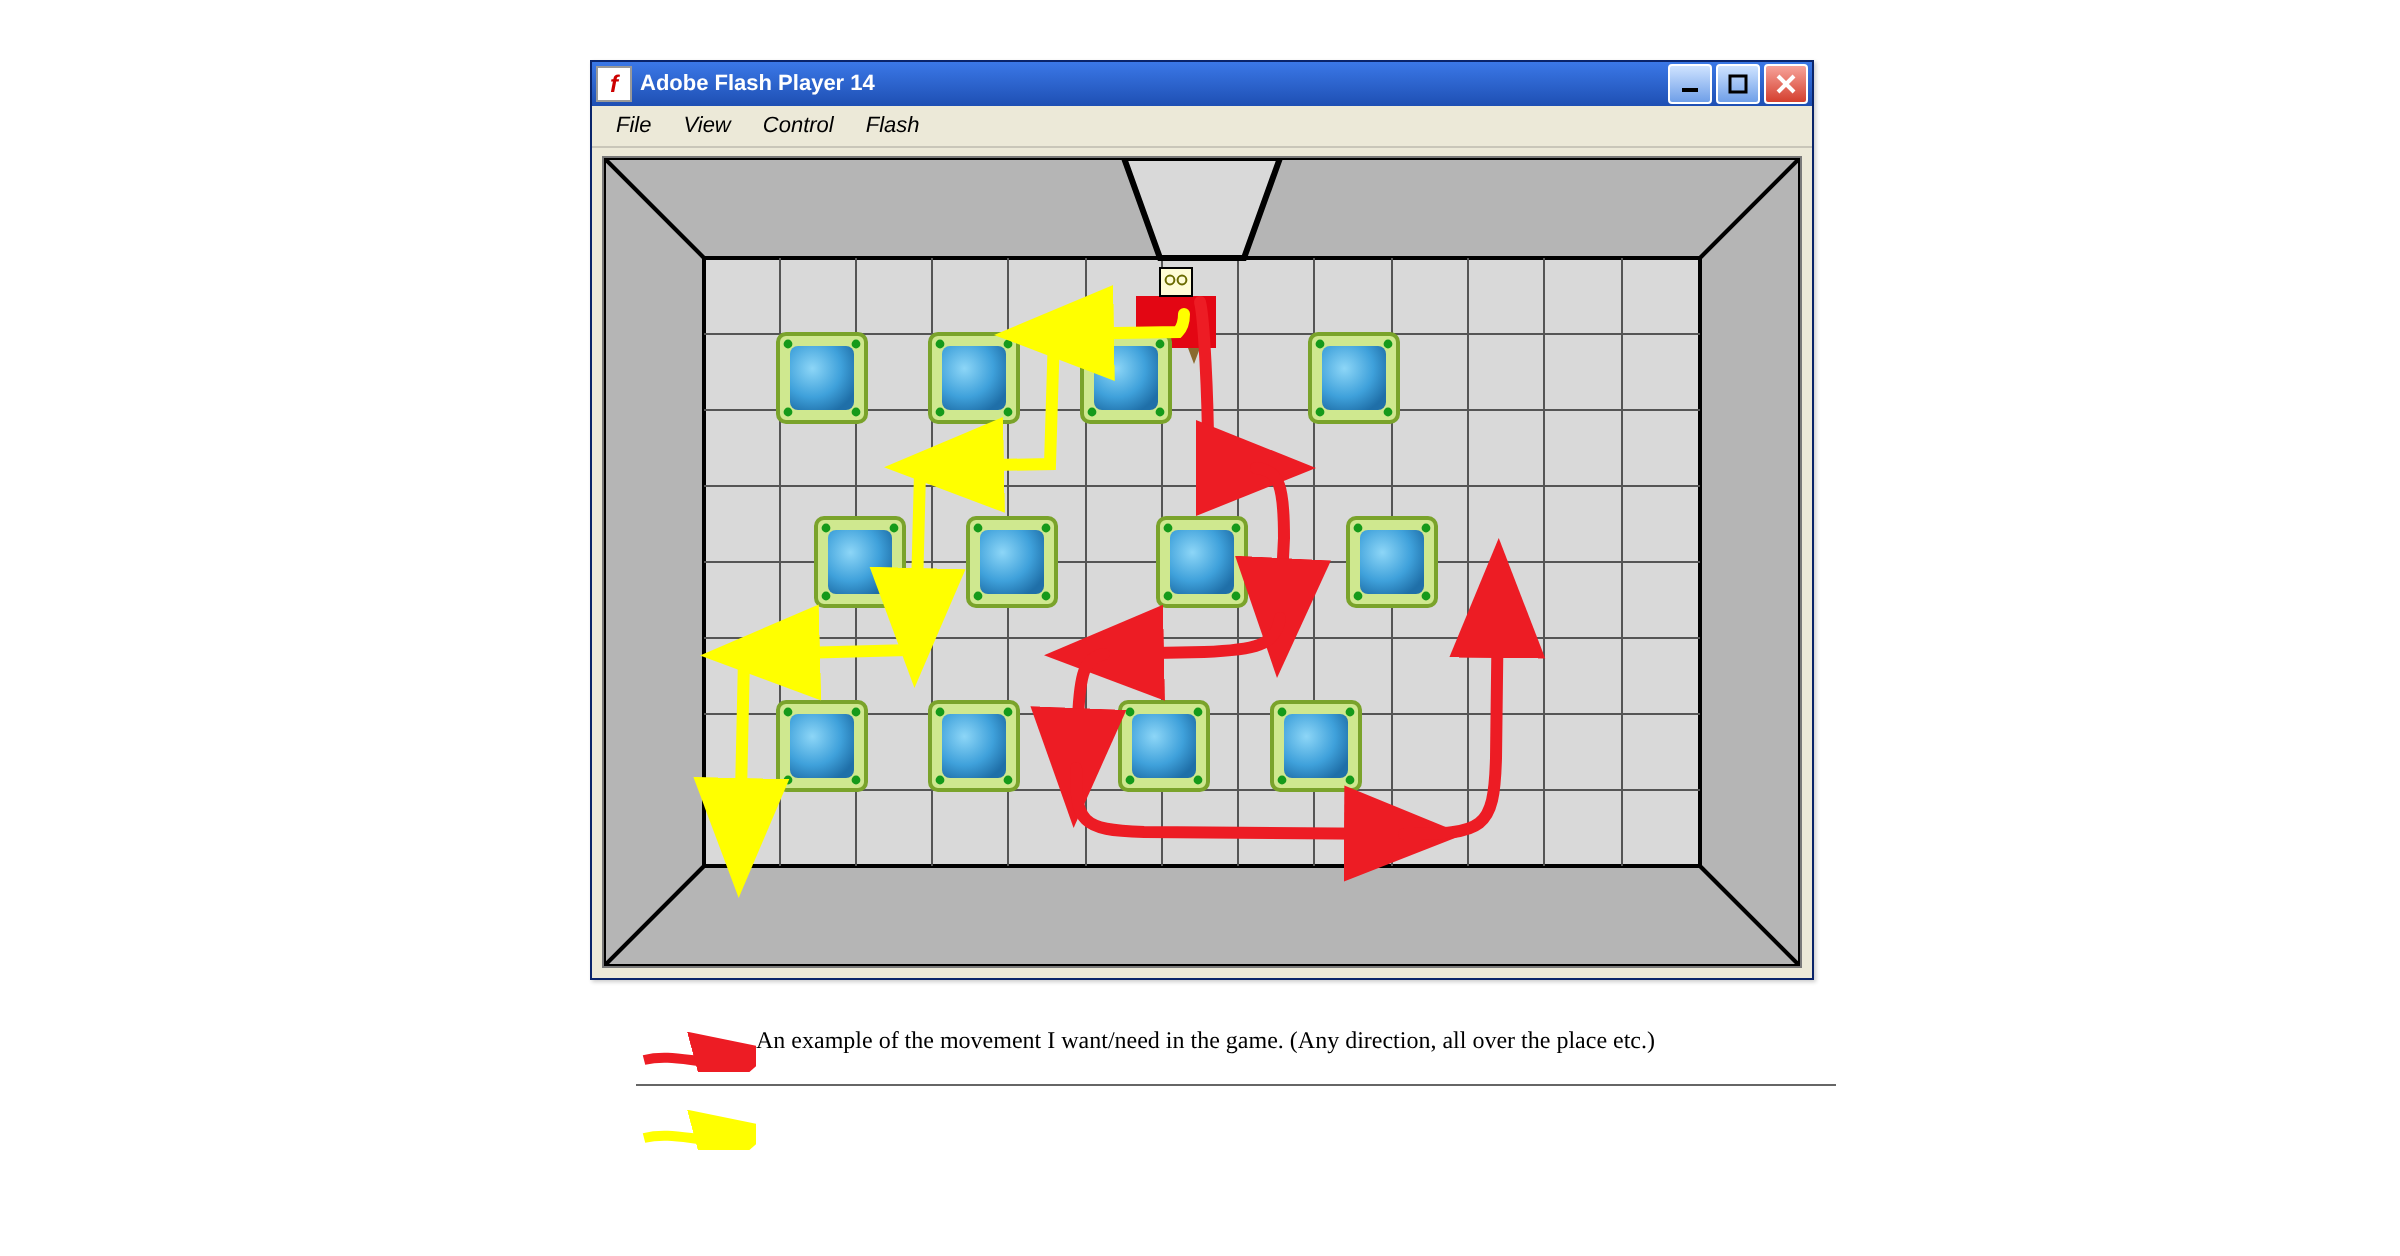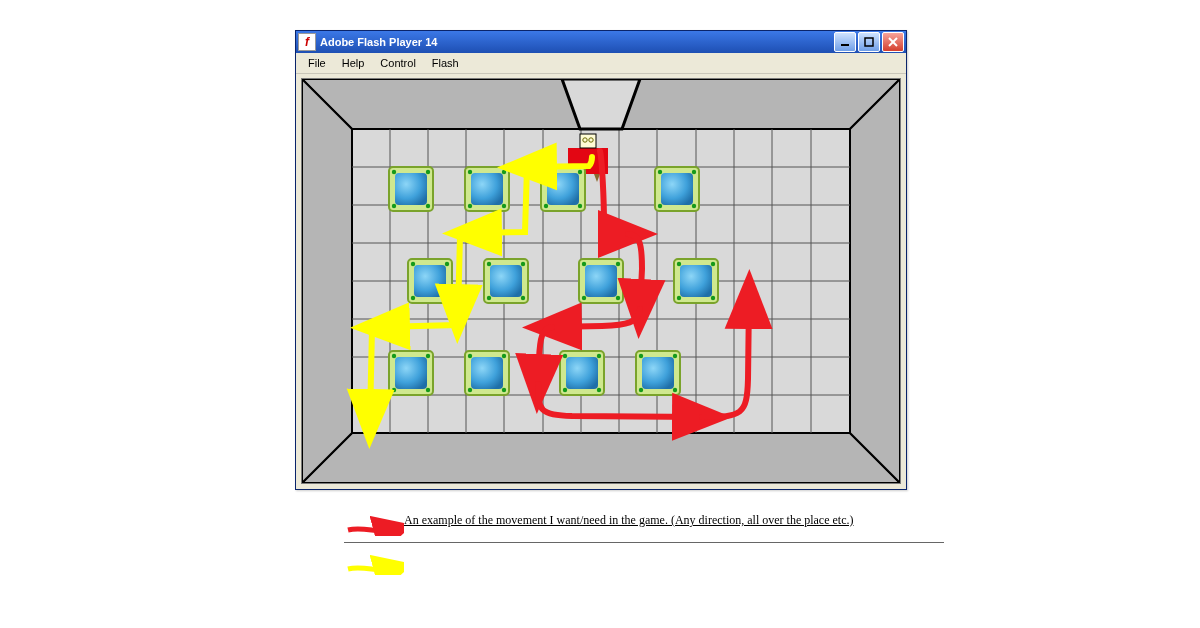--- a/index.html
+++ b/index.html
@@ -4,24 +4,24 @@
 <style>
   html,body{margin:0;padding:0;width:1200px;height:628px;background:#fff;font-family:Tahoma,Arial,sans-serif;font-size:11px;color:#000;}
   .window{position:absolute;left:295px;top:30px;width:610px;height:458px;border:1px solid #0a246a;background:#ece9d8;box-shadow:1px 1px 2px rgba(0,0,0,.2);}
   .titlebar{height:22px;background:linear-gradient(to bottom,#3b78e7 0%,#1e4fb3 100%);display:flex;align-items:center;padding:0 2px;}
   .titlebar .appicon{width:16px;height:16px;background:#fff;border:1px solid #999;display:flex;align-items:center;justify-content:center;margin-right:4px;color:#c00;font-weight:bold;font-size:12px;font-style:italic;}
   .titlebar .title{color:#fff;font-weight:bold;}
   .titlebar .spacer{flex:1}
   .tbtn{width:20px;height:18px;margin-left:2px;border:1px solid #fff;background:linear-gradient(to bottom,#cfe3ff,#6f9fe8);display:flex;align-items:center;justify-content:center;border-radius:2px;}
   .tbtn.close{background:linear-gradient(to bottom,#f7a39a,#d43f2e);}
   .tbtn svg{display:block}
-  .menubar{height:20px;background:#ece9d8;border-bottom:1px solid #c9c6b9;display:flex;align-items:center;padding-left:4px;}
+  .menubar{height:20px;background:#ece9d8;border-bottom:1px solid #c9c6b9;display:flex;align-items:center;padding-left:4px;font-style:italic;}
   .menubar span{padding:2px 8px;}
   .stage{position:absolute;left:5px;top:47px;width:598px;height:404px;background:#d9d9d9;border:1px solid #7a7a7a;}
-  .legend{position:absolute;left:344px;top:508px;width:600px;text-decoration:underline;}
+  .legend{position:absolute;left:318px;top:508px;width:600px;}
   .lrow{display:flex;align-items:flex-start;padding:4px 0;}
   .lrow .arrow{flex:0 0 60px;height:20px;margin-top:4px;}
   .lrow .txt{font-family:Georgia,serif;font-size:12px;line-height:1.35;}
   hr.sep{border:none;border-top:1px solid #666;margin:2px 0 4px 0;}
 </style>
 </head>
 <body>
 
 <div class="window">
   <div class="titlebar">
@@ -40,21 +40,21 @@
     </div>
     <div class="tbtn close">
       <svg width="10" height="10">
           <line x1="1" y1="1" x2="9" y2="9" stroke="#fff" stroke-width="2"></line>
           <line x1="9" y1="1" x2="1" y2="9" stroke="#fff" stroke-width="2"></line>
         </svg>
     </div>
   </div>
   <div class="menubar">
     <span>File</span>
-    <span>Help</span>
+    <span>View</span>
     <span>Control</span>
     <span>Flash</span>
   </div>
 
   <div class="stage">
     <svg width="598" height="404">
       <defs>
         <radialGradient id="tilegrad" cx="35%" cy="35%" r="75%">
           <stop offset="0%" stop-color="#8dd6f7"></stop>
           <stop offset="60%" stop-color="#3fa1db"></stop>

